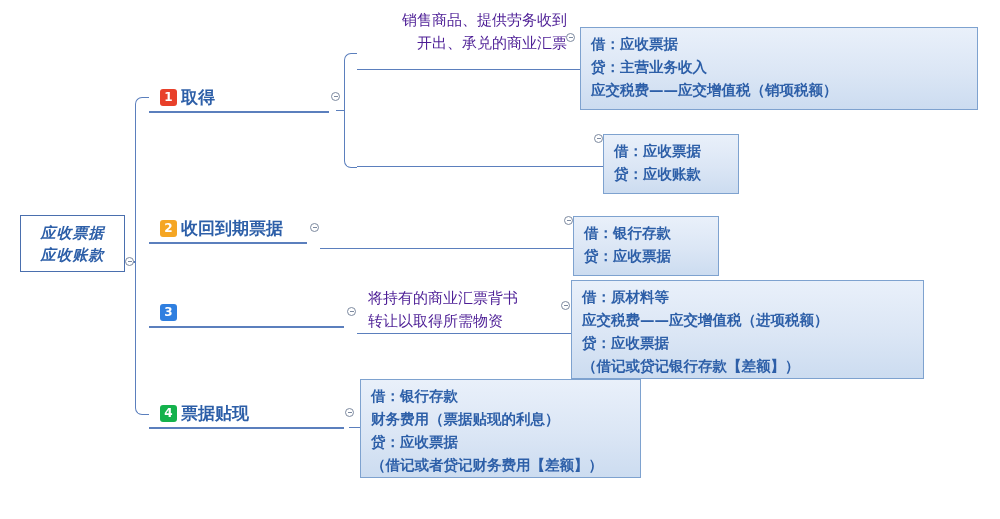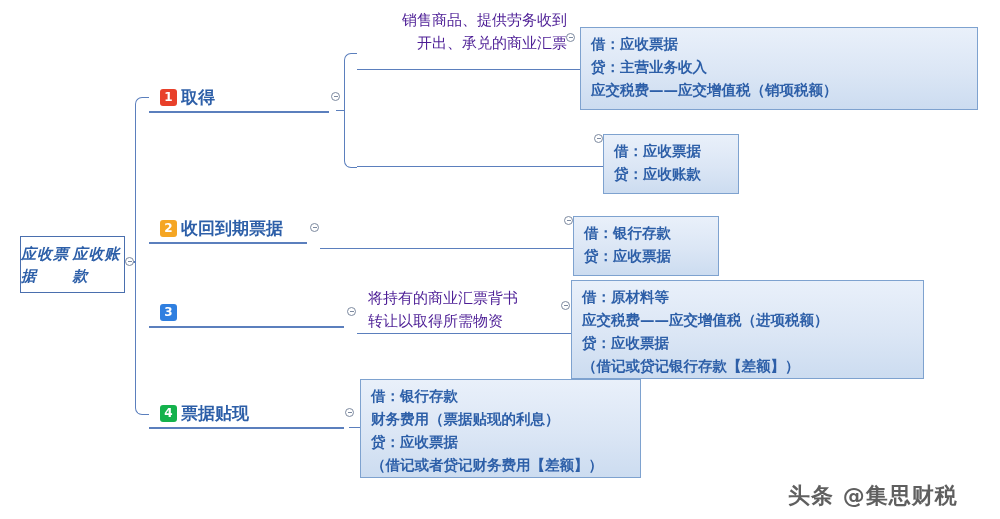--- a/index.html
+++ b/index.html
@@ -16,26 +16,26 @@
     height: 519px;
     background: #ffffff;
     overflow: hidden;
   }
 
   
   .abs { position: absolute; box-sizing: border-box; }
 
   
   .root-node {
-    left: 20px; top: 236px;
+    left: 20px; top: 215px;
     width: 105px; height: 57px;
     border: 1px solid #4a6fae;
     background: #ffffff;
     display: flex;
-    flex-direction: row;
+    flex-direction: column;
     align-items: center;
     justify-content: center;
     color: #2d5fa8;
     font-weight: bold;
     font-style: italic;
     font-size: 15px;
     line-height: 22px;
     letter-spacing: 1px;
   }
 
@@ -227,15 +227,14 @@
   </div>
   <div class="abs topic-underline" style="left:149px; top:427px; width:195px;"></div>
   <div class="knob minus" style="left:345px; top:408px;"></div>
   <div class="abs hline" style="left:349px; top:427px; width:12px;"></div>
 
   <div class="abs entry-box" style="left:360px; top:379px; width:281px; height:99px;">借：银行存款
         财务费用（票据贴现的利息）
   贷：应收票据
 （借记或者贷记财务费用【差额】）</div>
 
-  <div class="abs watermark">头条 @集思财税</div>
 
 </div>
 
 </body></html>

